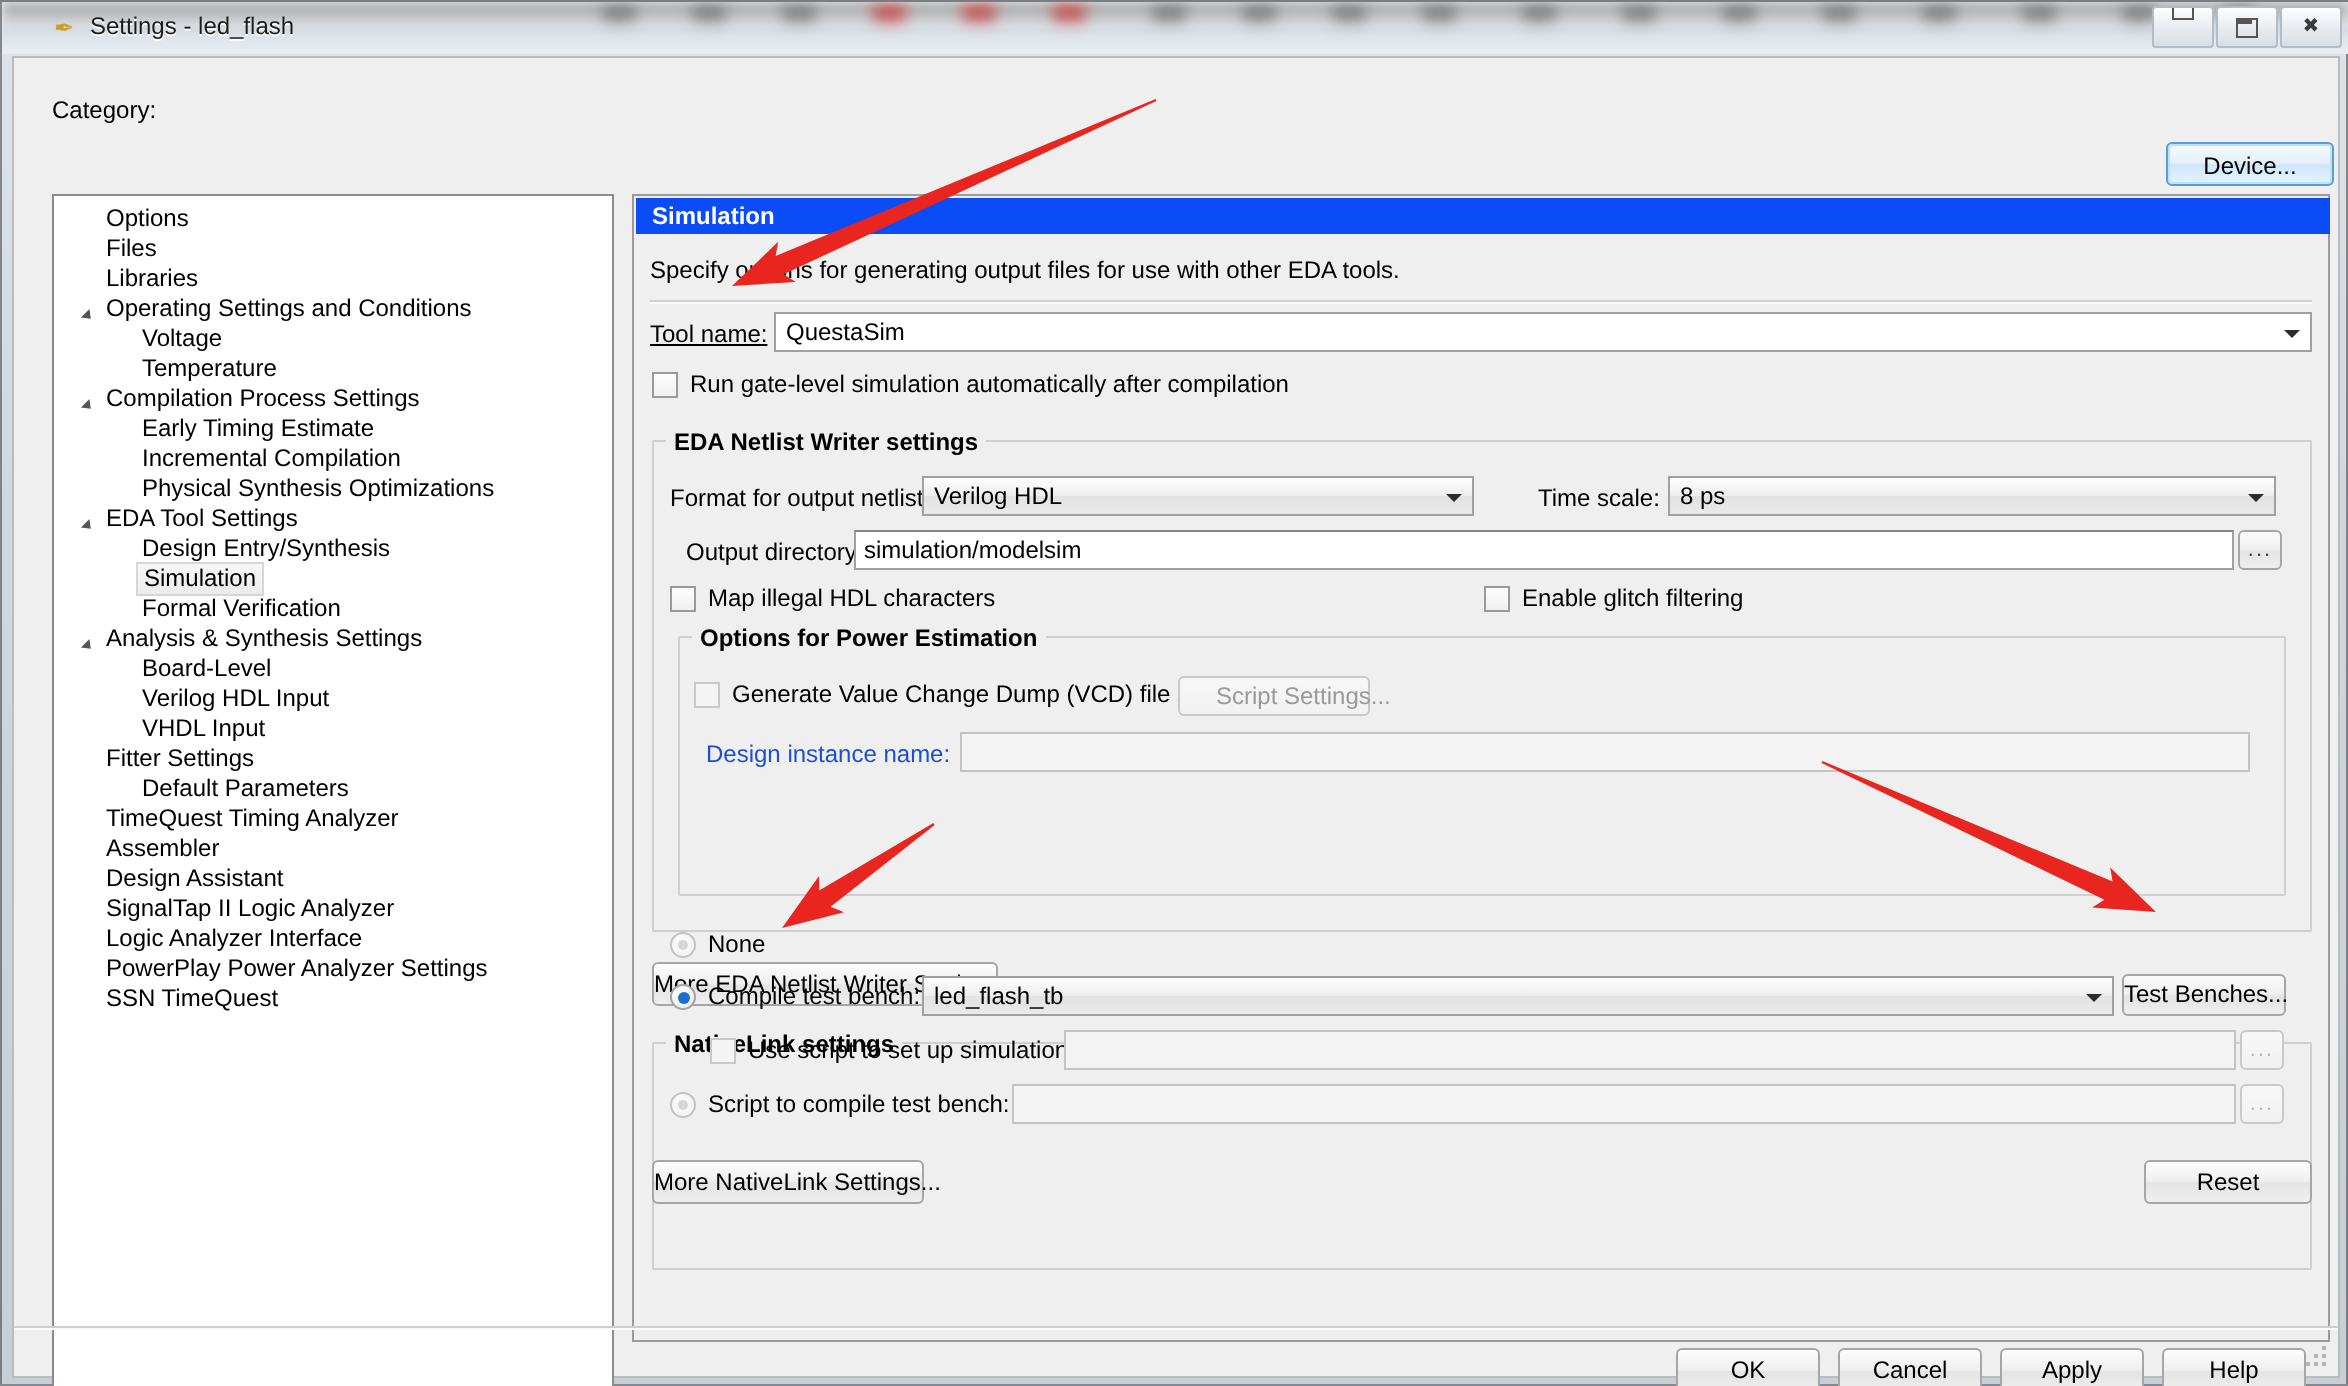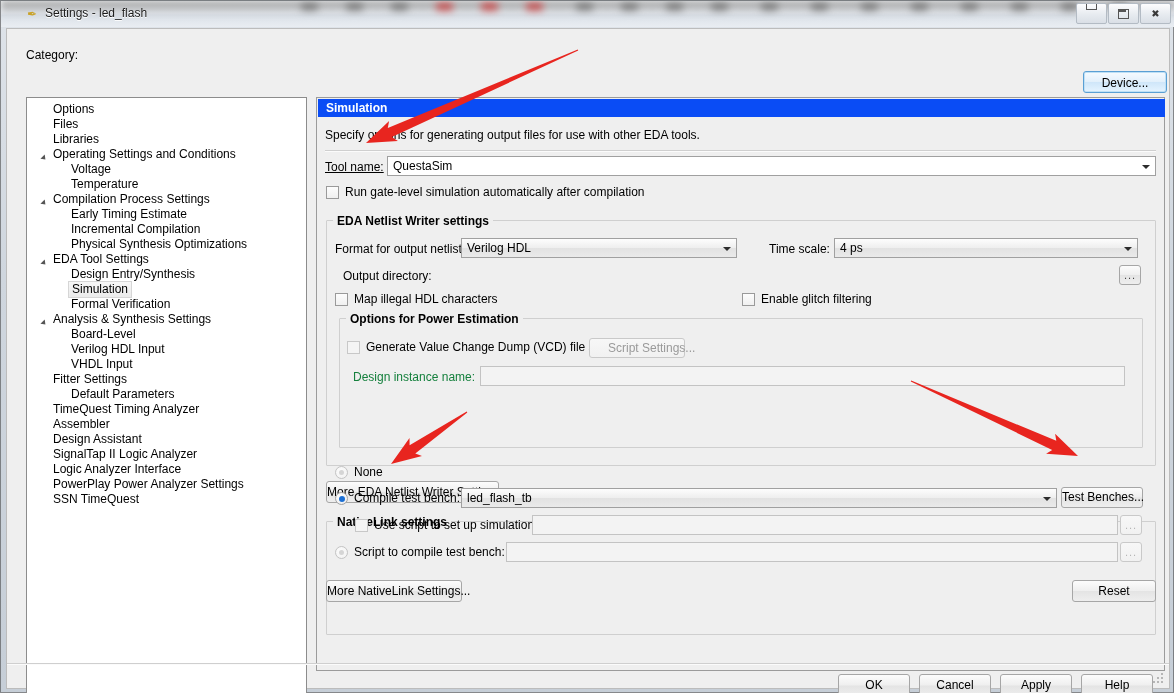--- a/index.html
+++ b/index.html
@@ -209,21 +209,21 @@
     color: #000;
   }
   .hr {
     position: absolute;
     height: 0;
     border-top: 1px solid #cfcfcf;
     border-bottom: 1px solid #fbfbfb;
   }
 
   .lbl-static { position: absolute; font-size: 12px; color: #000; white-space: nowrap; }
-  .lbl-dim    { position: absolute; font-size: 12px; color: #15803d; white-space: nowrap; }
+  .lbl-dim    { position: absolute; font-size: 12px; color: #1d4ed8; white-space: nowrap; }
 
   
   .tinput {
     position: absolute;
     background: #fff;
     border: 1px solid #a0a0a0;
     border-top-color: #868686;
     box-sizing: border-box;
     font-size: 12px;
     color: #000;
@@ -451,25 +451,26 @@
         <div class="group-title" style="left:16px; top:116px;">EDA Netlist Writer settings</div>
 
         <div class="lbl-static" style="left:18px; top:144px;">Format for output netlist:</div>
         <div class="combo" style="left:144px; top:140px; width:276px;">
           <span>Verilog HDL</span>
           <span class="arrow"></span>
         </div>
 
         <div class="lbl-static" style="left:452px; top:144px;">Time scale:</div>
         <div class="combo" style="left:517px; top:140px; width:304px;">
-          <span>4 ps</span>
+          <span>8 ps</span>
           <span class="arrow"></span>
         </div>
 
         <div class="lbl-static" style="left:26px; top:171px;">Output directory:</div>
+        <div class="tinput" style="left:110px; top:167px; width:690px;">simulation/modelsim</div>
         <div class="btn dots" style="left:802px; top:167px; width:22px;">...</div>
 
         <div class="cb" style="left:18px; top:195px;"></div>
         <div class="lbl-static" style="left:37px; top:194px;">Map illegal HDL characters</div>
 
         <div class="cb" style="left:425px; top:195px;"></div>
         <div class="lbl-static" style="left:444px; top:194px;">Enable glitch filtering</div>
 
         <div class="group" style="left:22px; top:220px; width:804px; height:130px;"></div>
         <div class="group-title" style="left:29px; top:214px;">Options for Power Estimation</div>

